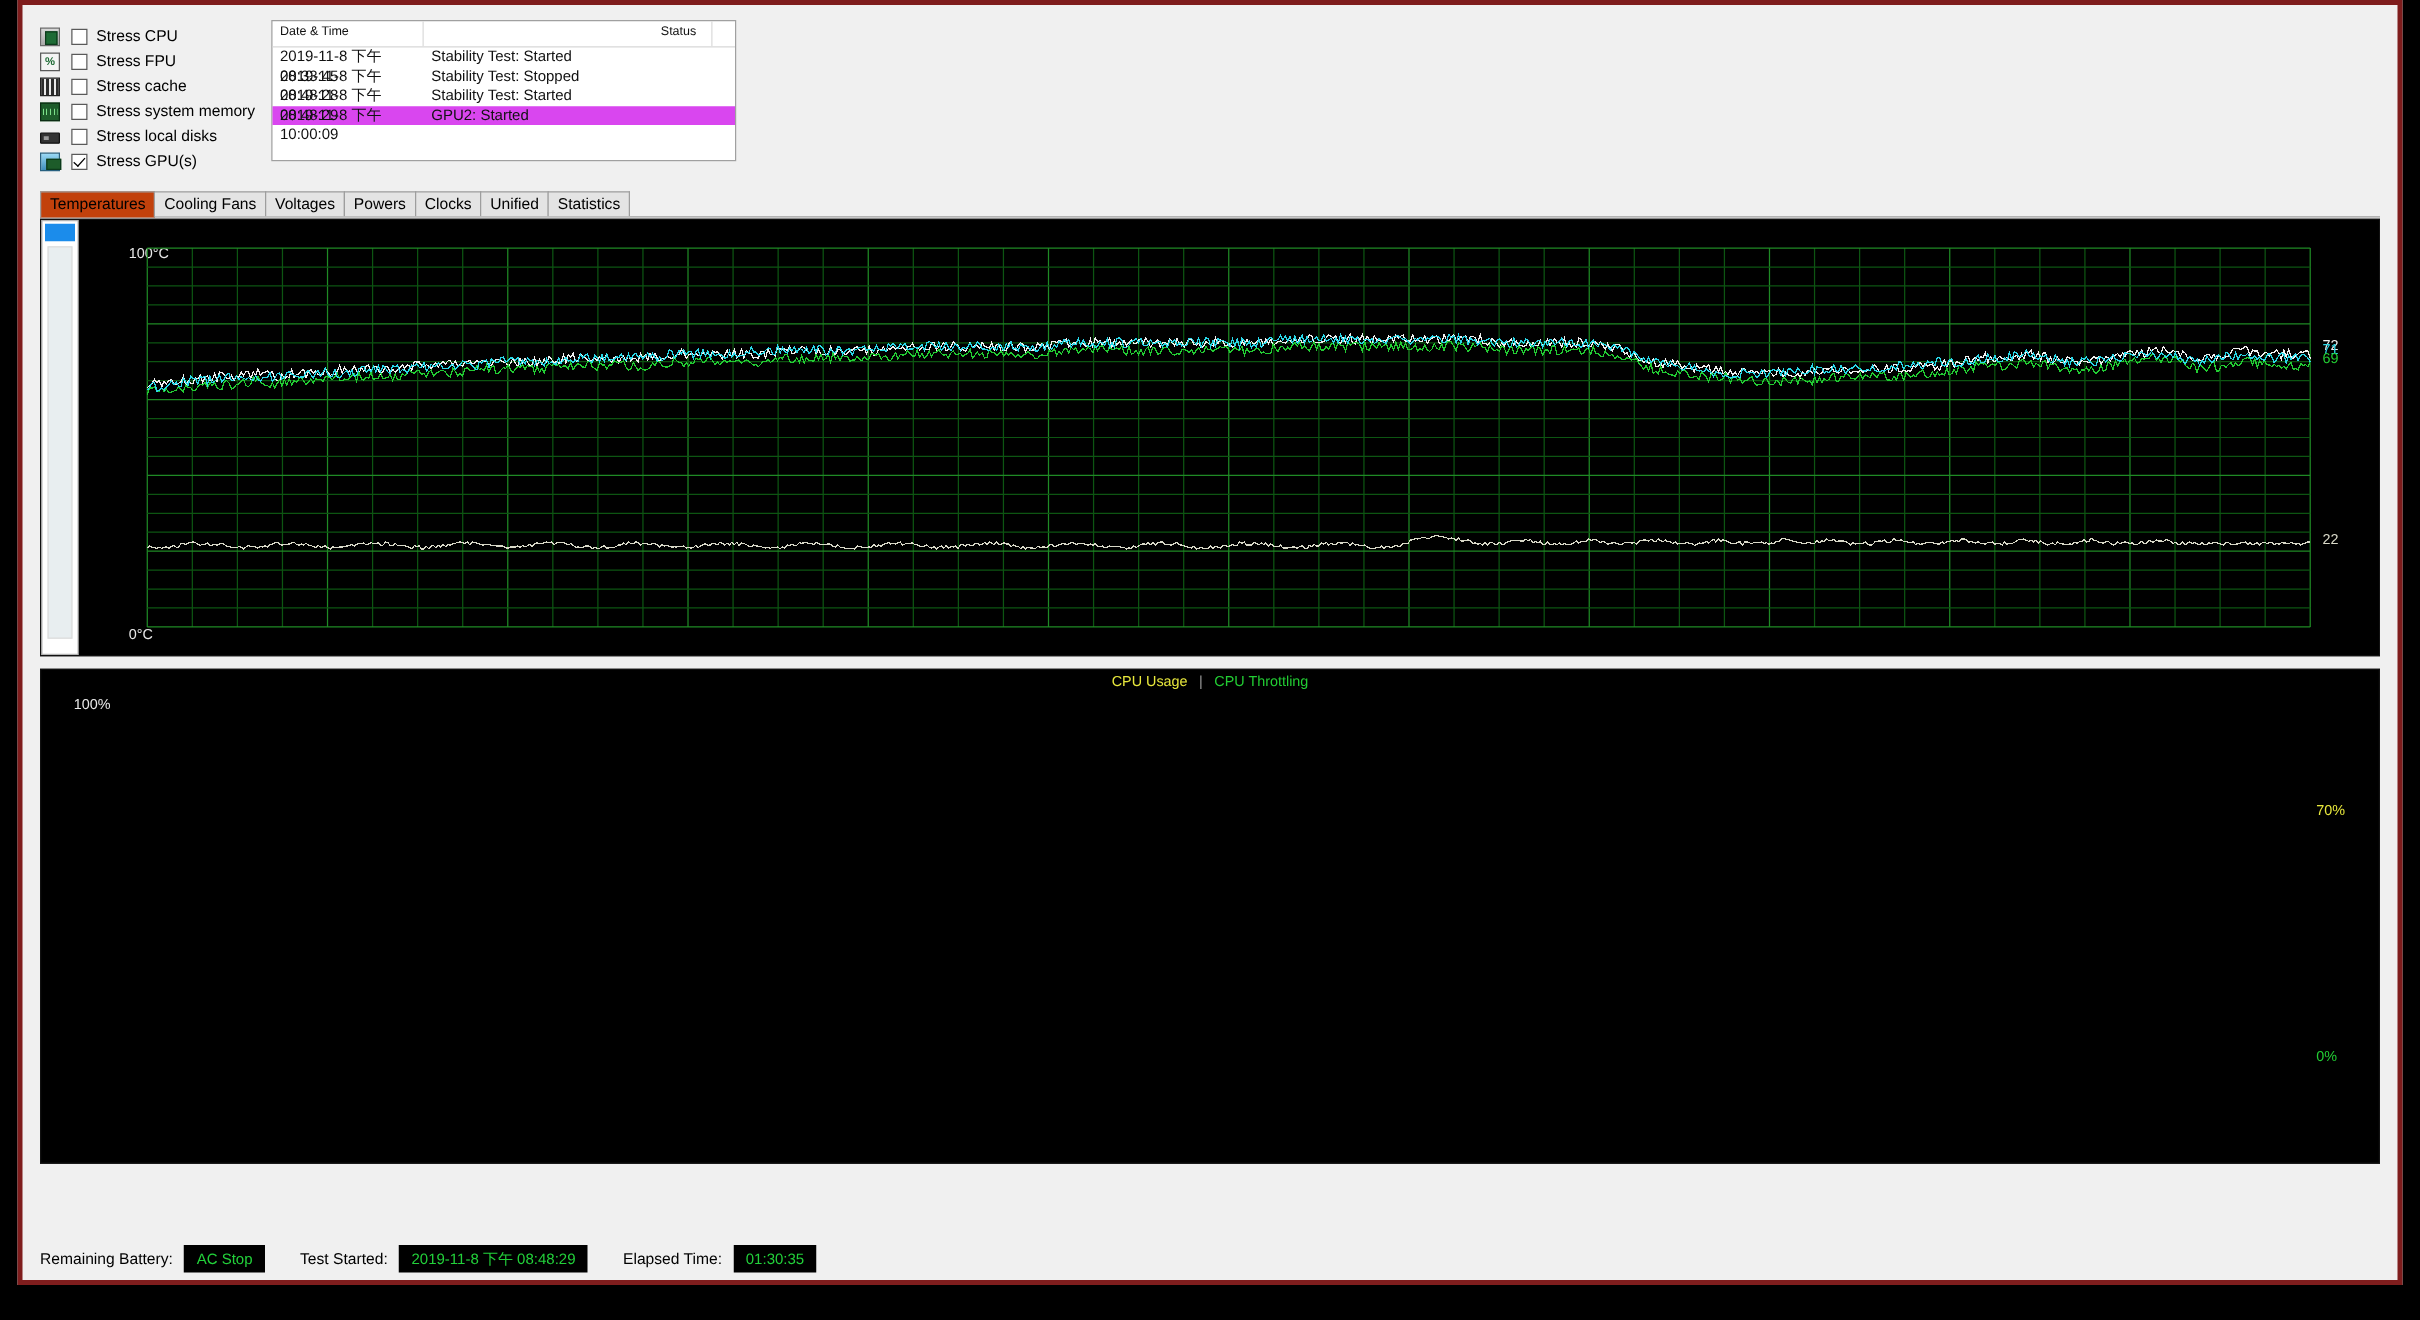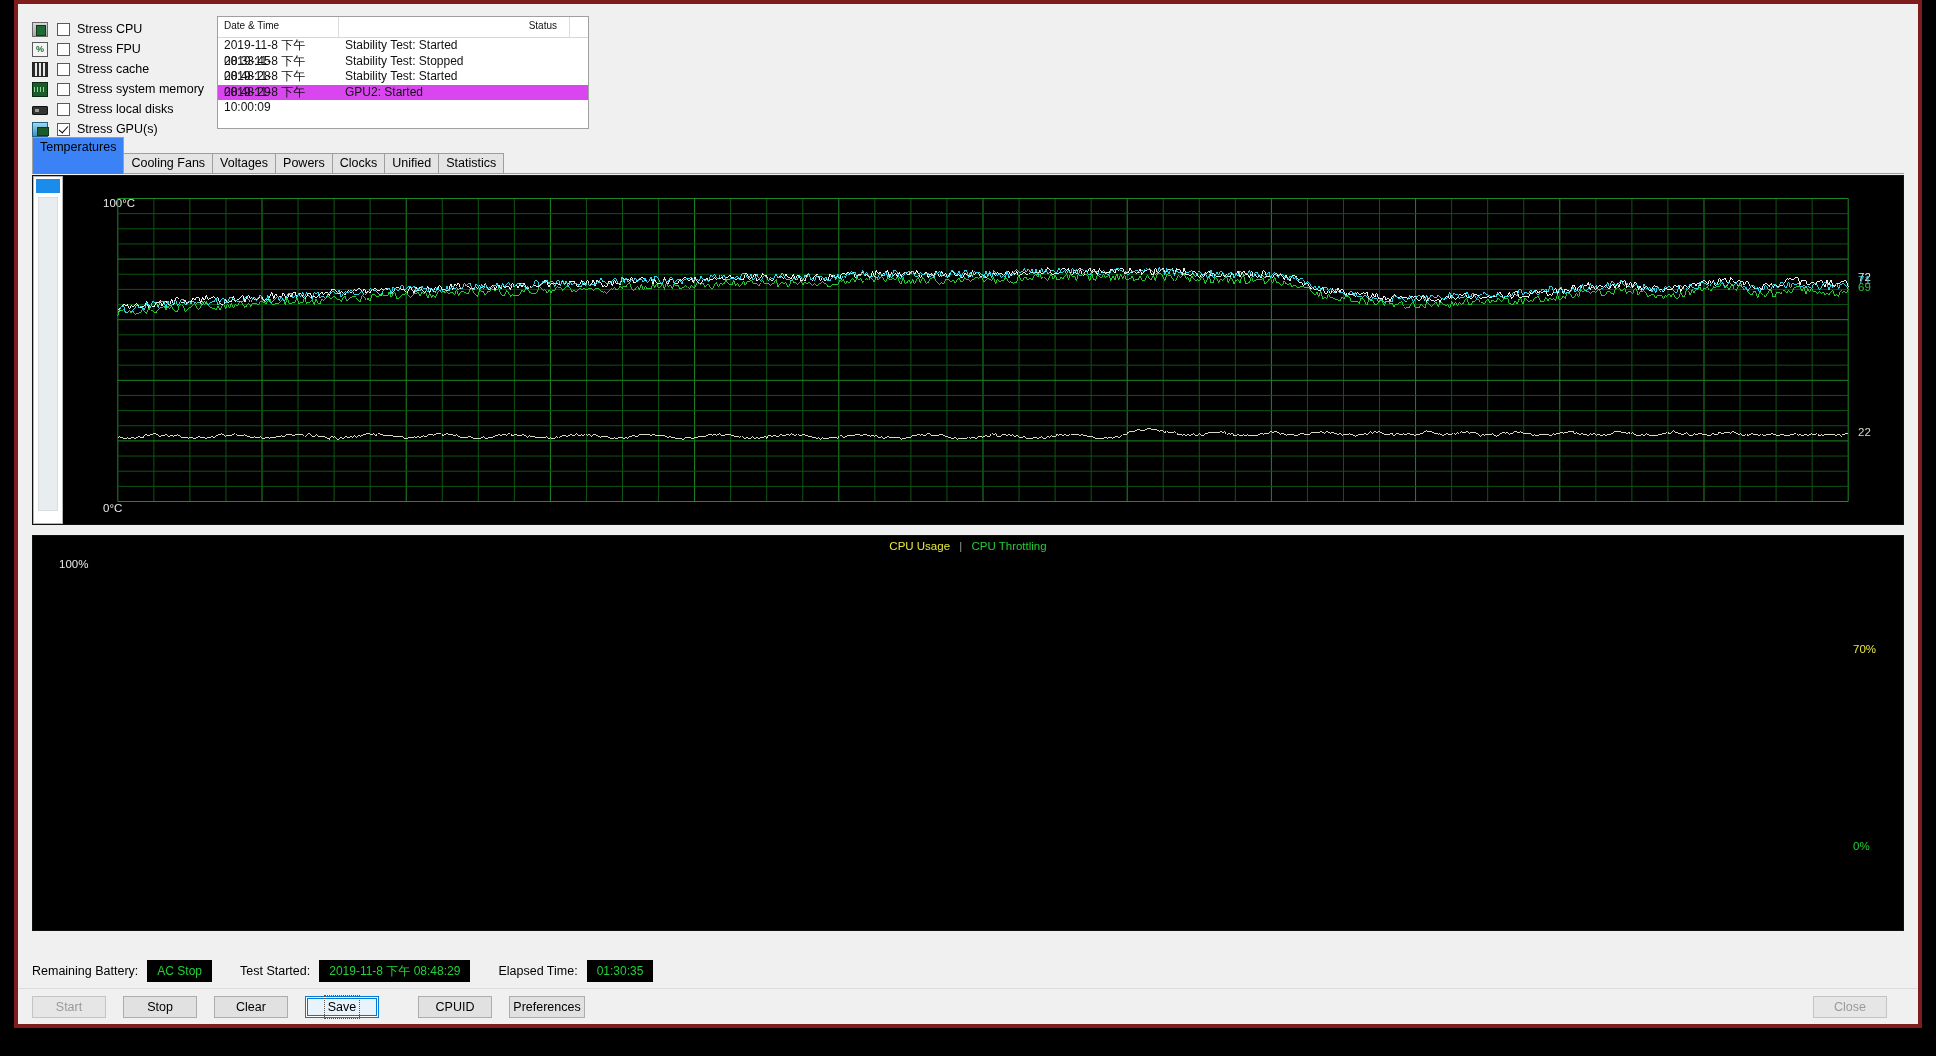--- a/index.html
+++ b/index.html
@@ -95,21 +95,21 @@
   .tab {
     font-size: 12.5px; color: #000;
     padding: 2px 7px 2px 7px;
     border: 1px solid #9e9e9e;
     border-bottom: none;
     background: #e4e4e4;
     margin-right: -1px;
     line-height: 15px;
     cursor: default;
   }
-  .tab.active { background: #3b82f6; position: relative; top: 1px; padding-bottom: 19px; }
+  .tab.active { background: #c2410c; position: relative; top: 1px; padding-bottom: 3px; }
 
   
   .charts-wrap { flex: 1; padding: 0 14px; display: flex; flex-direction: column; }
   .chart-panel {
     background: #000; border: 1px solid #111;
     position: relative; overflow: hidden;
   }
   .panel-temp { height: 350px; margin-top: 1px; display: flex; }
   .panel-usage { height: 396px; margin-top: 10px; }
 
@@ -454,24 +454,14 @@
 
   <div class="status-row">
     <span class="st-label">Remaining Battery:</span>
     <span class="st-value">AC Stop</span>
     <span class="st-label">Test Started:</span>
     <span class="st-value">2019-11-8 下午 08:48:29</span>
     <span class="st-label">Elapsed Time:</span>
     <span class="st-value">01:30:35</span>
   </div>
 
-  <div class="btn-row">
-    <div class="btn disabled"><span>Start</span></div>
-    <div class="btn"><span>Stop</span></div>
-    <div class="btn"><span>Clear</span></div>
-    <div class="btn focused"><span class="ftxt">Save</span></div>
-    <span class="sep"></span>
-    <div class="btn"><span>CPUID</span></div>
-    <div class="btn wide"><span>Preferences</span></div>
-    <div class="btn disabled btn-close"><span>Close</span></div>
-  </div>
 
 </div>
 
 </body></html>

